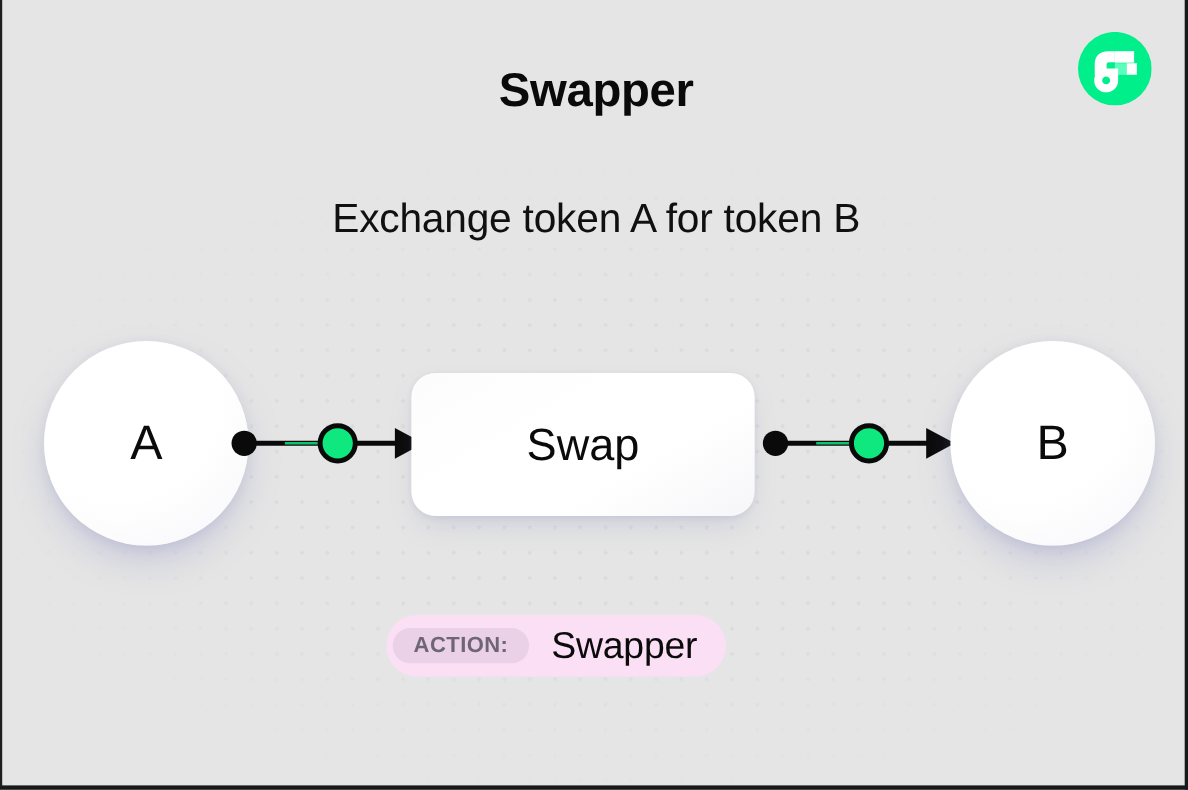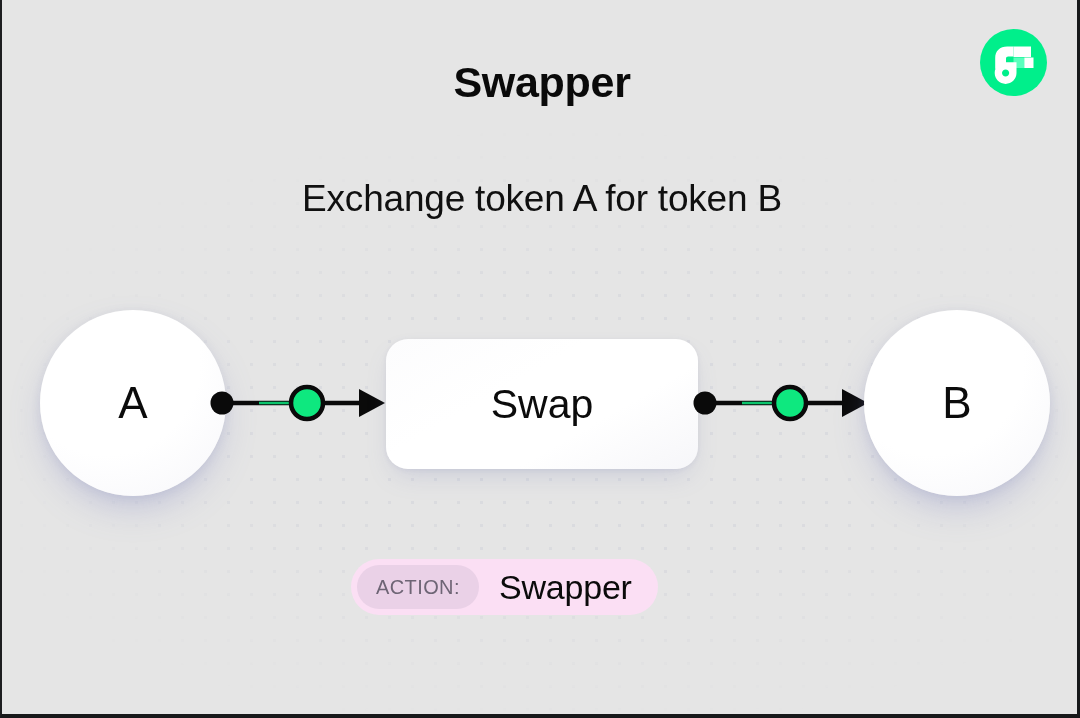--- a/index.html
+++ b/index.html
@@ -81,21 +81,21 @@
     font-weight: 400;
     color: #0b0b0b;
     box-sizing: border-box;
   }
   #token-a { left: 38px; top: 310px; }
   #token-b { left: 862px; top: 310px; }
 
   
   #swap-node {
     position: absolute;
-    left: 384px;
+    left: 372px;
     top: 339px;
     width: 312px;
     height: 130px;
     border-radius: 22px;
     background: linear-gradient(150deg, #fcfcfd 0%, #ffffff 38%, #ffffff 66%, #f6f6f9 100%);
     box-shadow: 0 12px 26px -8px rgba(120,126,180,0.26),
                 0 1px 5px rgba(120,124,170,0.12);
     display: flex;
     align-items: center;
     justify-content: center;
@@ -117,29 +117,29 @@
     top: 559px;
     height: 56px;
     border-radius: 28px;
     background: #fbdff4;
     display: flex;
     align-items: center;
     padding: 0 26px 0 6px;
     box-sizing: border-box;
   }
   #action-chip {
-    height: 44px;
+    height: 32px;
     border-radius: 22px;
     background: #ead1e7;
     display: flex;
     align-items: center;
     justify-content: center;
     padding: 0 19px;
     font-size: 20px;
-    font-weight: 400;
+    font-weight: 700;
     letter-spacing: 0.4px;
     color: #6e6575;
     box-sizing: border-box;
   }
   #action-value {
     margin-left: 20px;
     font-size: 34px;
     font-weight: 400;
     color: #0b0b0b;
     letter-spacing: -0.2px;

